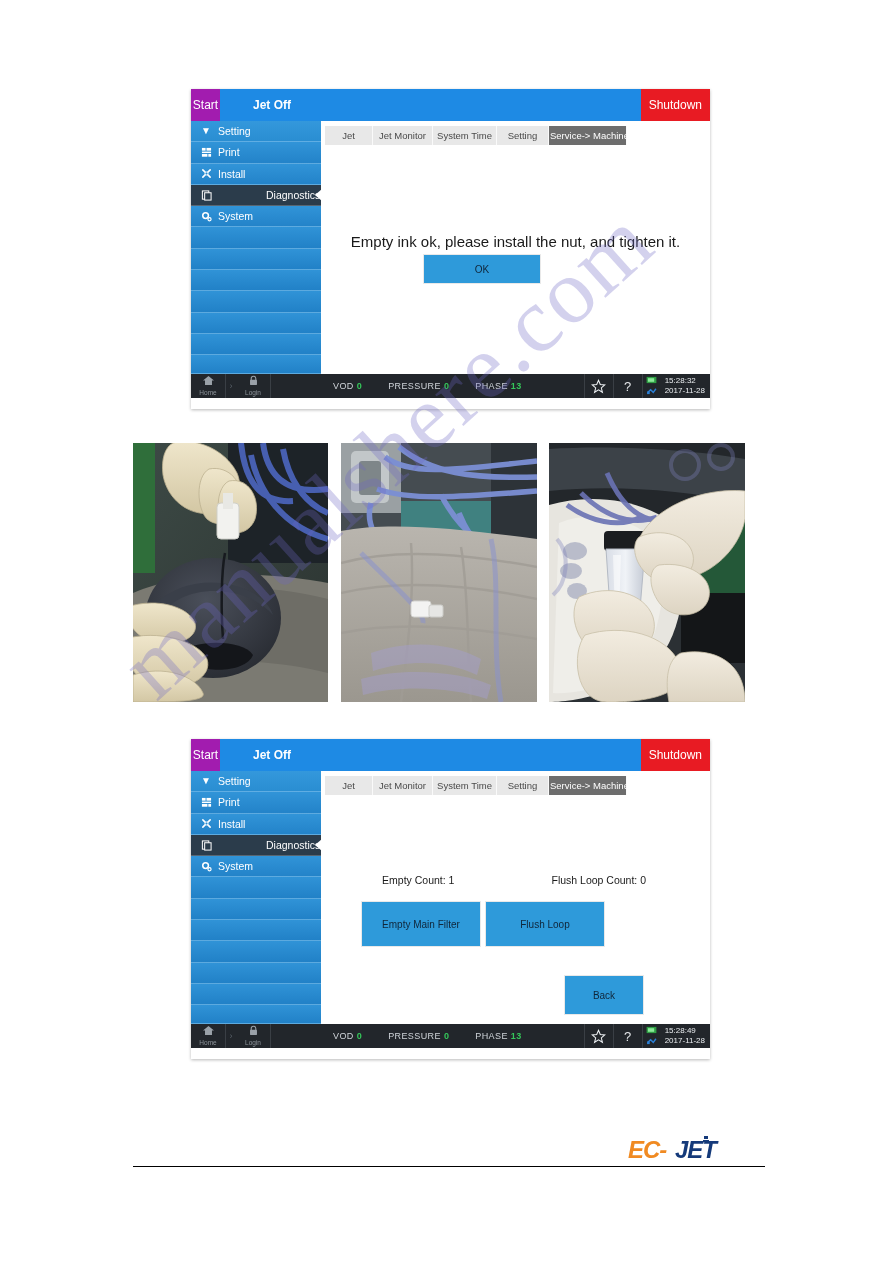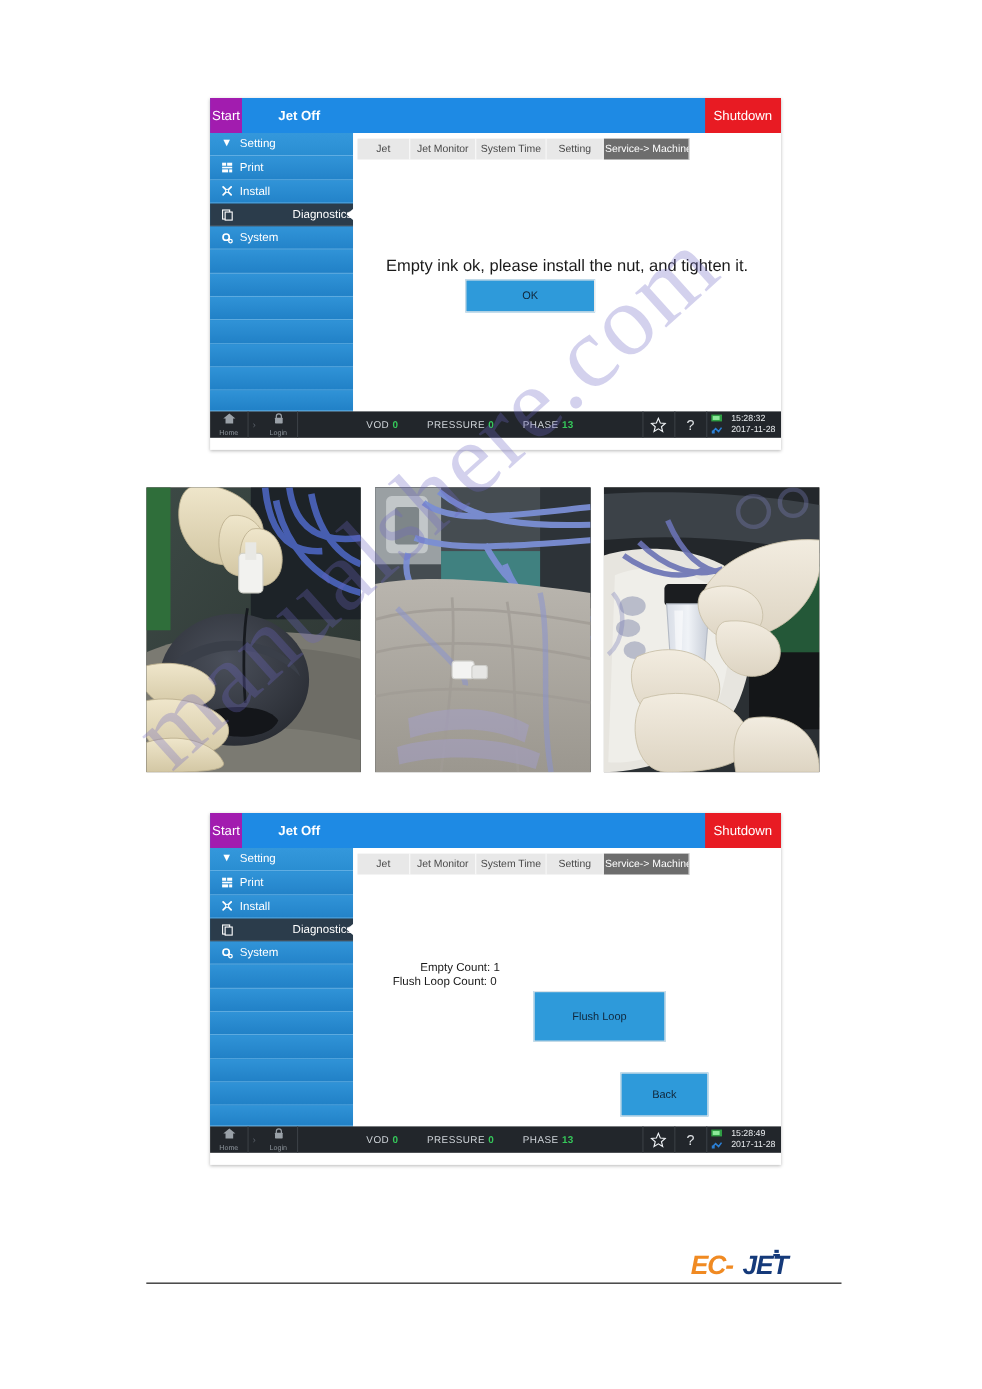--- a/index.html
+++ b/index.html
@@ -647,25 +647,26 @@
 
     <div class="content">
       <div class="tabbar">
         <div class="tab" style="width:48px">Jet</div>
         <div class="tab" style="width:60px">Jet Monitor</div>
         <div class="tab" style="width:64px">System Time</div>
         <div class="tab" style="width:52px">Setting</div>
         <div class="tab active" style="width:78px; justify-content:flex-start; padding-left:1px;">Service-&gt; Machine Flush</div>
       </div>
 
-      <div style="position:absolute; left:0; top:103px; width:100%; display:flex; font-size:10.5px; color:#1a1a1a;flex-direction:column;">
+      <div style="position:absolute; left:0; top:103px; width:100%; display:flex; font-size:10.5px; color:#1a1a1a;">
         <div style="width:50%; text-align:center;">Empty Count: 1</div>
         <div style="width:50%; text-align:center; padding-right:28px; box-sizing:border-box;">Flush Loop Count: 0</div>
       </div>
 
+      <div class="blue-btn" style="left:40px; top:130px; width:120px; height:46px;">Empty Main Filter</div>
       <div class="blue-btn" style="left:164px; top:130px; width:120px; height:46px;">Flush Loop</div>
 
       <div class="blue-btn" style="left:243px; top:204px; width:80px; height:40px;">Back</div>
     </div>
   </div>
 
   <div class="statusbar">
     <div class="sb-cell">
       <span class="glyph">
         <svg viewBox="0 0 14 12" width="13" height="11">

